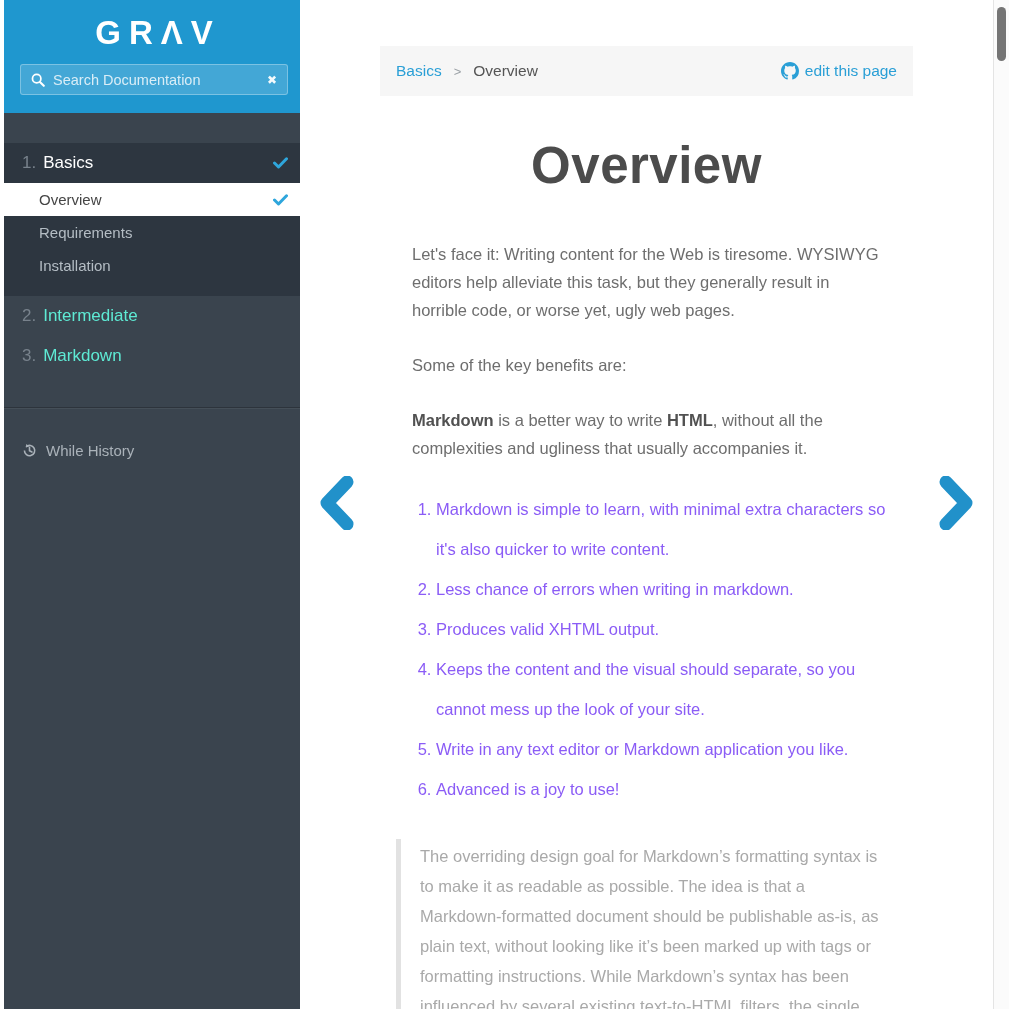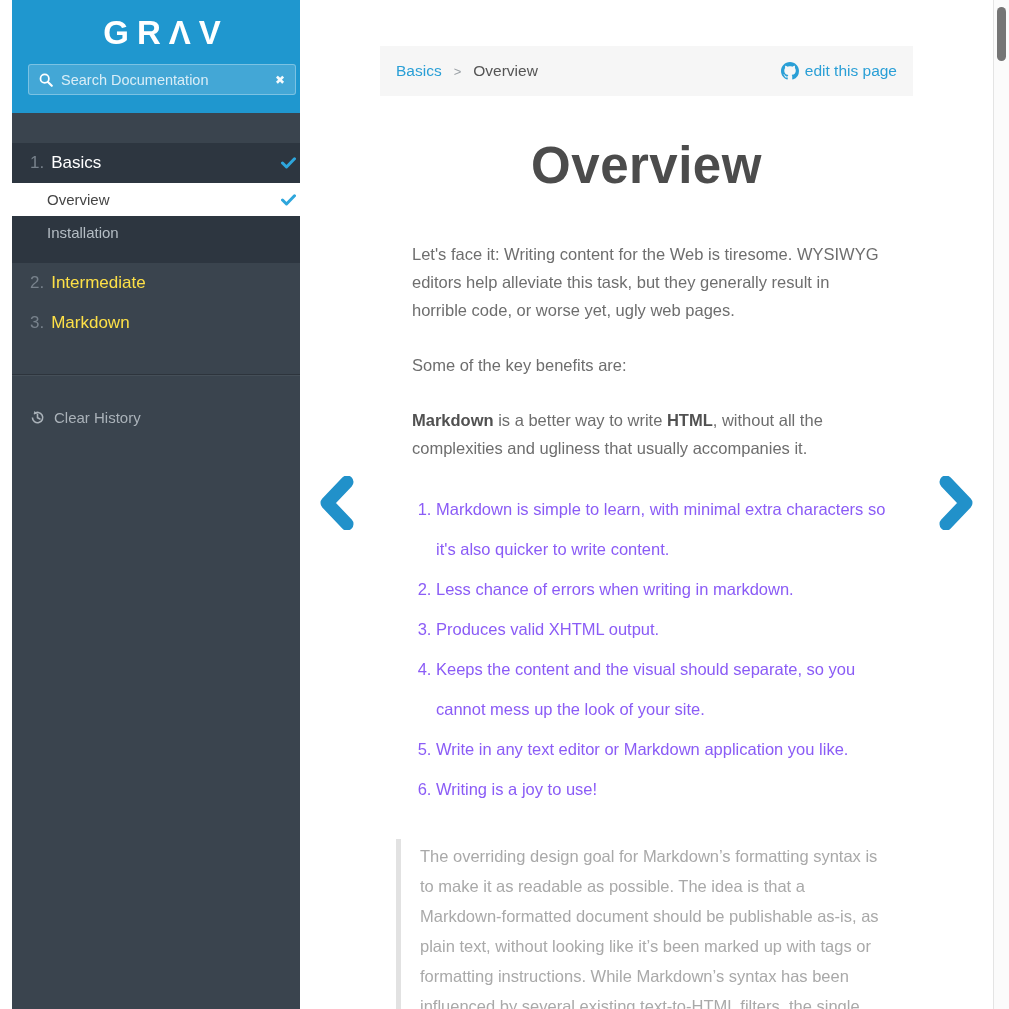--- a/index.html
+++ b/index.html
@@ -1,21 +1,21 @@
 <!DOCTYPE html>
 <html><head>
 <meta charset="utf-8">
 <style>
   * { margin:0; padding:0; box-sizing:border-box; }
   html,body { width:1009px; height:1009px; overflow:hidden; background:#fff;
               font-family:"Liberation Sans", sans-serif; }
   .app { position:relative; width:1009px; height:1009px; }
 
   
-  .sidebar { position:absolute; left:12px; top:0; width:300px; height:100%;
+  .sidebar { position:absolute; left:4px; top:0; width:300px; height:100%;
              background:#3a444e; }
   .sidebar-header { height:113px; background:#1f97cf; padding:12px 16px 0 16px; }
   .logo { height:41px; display:flex; align-items:center; justify-content:center;
           color:#fff; font-size:33px; font-weight:600; letter-spacing:8px;
           padding-left:8px; }
   .search-box { margin-top:11px; height:31px; display:flex; align-items:center;
                 background:rgba(255,255,255,.16); border:1px solid rgba(255,255,255,.30);
                 border-radius:3px; padding:8px 10px; }
   .search-box svg { flex:0 0 auto; }
   .search-input { flex:1; background:transparent; border:none; outline:none;
@@ -23,21 +23,21 @@
                   font-family:"Liberation Sans", sans-serif; }
   .search-input::placeholder { color:rgba(255,255,255,.8); }
   .search-clear { color:#fff; font-size:12px; cursor:pointer; opacity:.95; }
 
   .nav-spacer { height:30px; }
   .section-active { background:#2d3640; padding-bottom:14px; }
   .section-header { height:40px; display:flex; align-items:center;
                     padding:0 16px 0 18px; cursor:pointer; }
   .section-num { color:#78828c; font-size:17px; margin-right:7px; }
   .section-label { color:#fff; font-size:17px; }
-  .section-label.dim { color:#fde047; }
+  .section-label.dim { color:#5eead4; }
   .row-plain { background:transparent; padding-bottom:0; }
   .check { margin-left:auto; }
 
   .sub-item { height:33px; display:flex; align-items:center;
               padding:0 16px 0 35px; font-size:15px; color:#b4bdc4; cursor:pointer; }
   .sub-item.active { background:#fff; color:#454545; }
 
   .sidebar-divider { margin-top:31px; border-top:1px solid rgba(0,0,0,.22);
                      border-bottom:1px solid rgba(255,255,255,.06); }
   .clear-history { margin-top:24px; display:flex; align-items:center;
@@ -107,20 +107,23 @@
             <path d="M1.5 6 L5.5 10 L13.5 1.8" fill="none" stroke="#2ea6dc" stroke-width="3" stroke-linecap="round" stroke-linejoin="round"></path>
           </svg>
         </div>
         <div class="sub-item active">
           <span>Overview</span>
           <svg class="check" width="15" height="12" viewBox="0 0 15 12">
             <path d="M1.5 6 L5.5 10 L13.5 1.8" fill="none" stroke="#2ea6dc" stroke-width="3" stroke-linecap="round" stroke-linejoin="round"></path>
           </svg>
         </div>
         <div class="sub-item">
+          <span>Requirements</span>
+        </div>
+        <div class="sub-item">
           <span>Installation</span>
         </div>
       </div>
 
       <div class="section-header row-plain">
         <span class="section-num">2.</span>
         <span class="section-label dim">Intermediate</span>
       </div>
 
       <div class="section-header row-plain">
@@ -130,21 +133,21 @@
     </nav>
 
     <div class="sidebar-divider"></div>
 
     <div class="clear-history">
       <svg width="15" height="15" viewBox="0 0 16 16">
         <path d="M2.6 8 a5.5 5.5 0 1 0 1.7-3.95" fill="none" stroke="#aab2b9" stroke-width="1.7"></path>
         <path d="M4.6 1.1 L4.1 4.8 L7.6 3.8 Z" fill="#aab2b9"></path>
         <path d="M8 4.6 L8 8.2 L10.6 9.6" fill="none" stroke="#aab2b9" stroke-width="1.7" stroke-linecap="round"></path>
       </svg>
-      <span>Clear History</span>
+      <span>While History</span>
     </div>
   </aside>
 
   <main class="main">
     <div class="container">
 
       <div class="breadcrumb-bar">
         <a class="crumb-link">Basics</a>
         <span class="crumb-sep">&gt;</span>
         <span class="crumb-current">Overview</span>
@@ -164,21 +167,21 @@
         <p>Some of the key benefits are:</p>
 
         <p><strong>Markdown</strong><span> is a better way to write </span><strong>HTML</strong><span>, without all the complexities and ugliness that usually accompanies it.</span></p>
 
         <ol>
           <li>Markdown is simple to learn, with minimal extra characters so it's also quicker to write content.</li>
           <li>Less chance of errors when writing in markdown.</li>
           <li>Produces valid XHTML output.</li>
           <li>Keeps the content and the visual should separate, so you cannot mess up the look of your site.</li>
           <li>Write in any text editor or Markdown application you like.</li>
-          <li>Writing is a joy to use!</li>
+          <li>Advanced is a joy to use!</li>
         </ol>
 
 
         <blockquote>The overriding design goal for Markdown’s formatting syntax is to make it as readable as possible. The idea is that a Markdown-formatted document should be publishable as-is, as plain text, without looking like it’s been marked up with tags or formatting instructions. While Markdown’s syntax has been influenced by several existing text-to-HTML filters, the single biggest source of inspiration for Markdown’s syntax is the format of plain text email.</blockquote>
       </div>
     </div>
 
     <div class="nav-arrow left">
       <svg width="38" height="54" viewBox="0 0 38 54">
         <path d="M31 6 L11 27 L31 48" fill="none" stroke="#2191ca" stroke-width="13" stroke-linecap="round" stroke-linejoin="round"></path>

